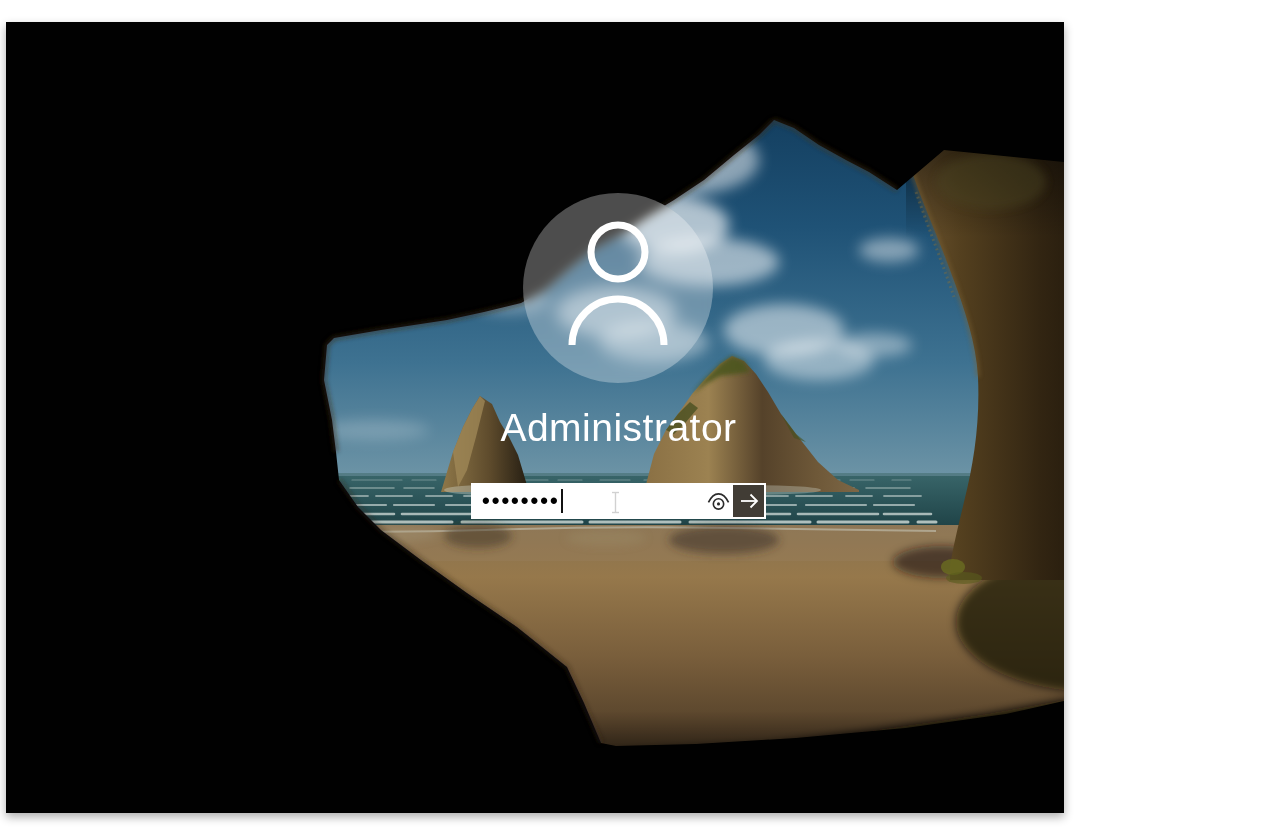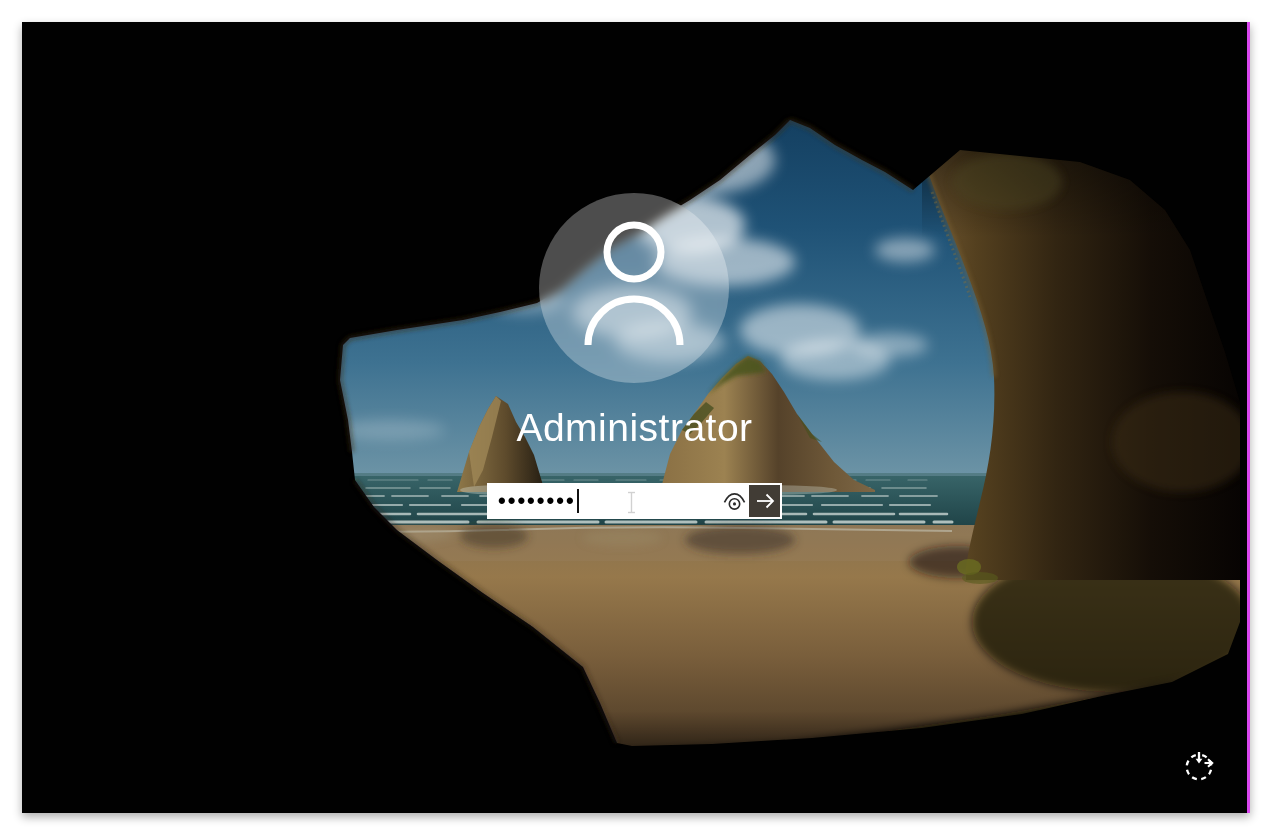--- a/index.html
+++ b/index.html
@@ -1,17 +1,17 @@
 <!DOCTYPE html>
 <html><head>
 <meta charset="utf-8">
 <style>
   html,body{margin:0;padding:0;}
   body{width:1270px;height:836px;background:#ffffff;font-family:"Liberation Sans",sans-serif;position:relative;}
-  .screen{position:absolute;left:22px;top:22px;width:1228px;height:791px;background:#d946ef;overflow:hidden;
+  .screen{position:absolute;left:6px;top:22px;width:1058px;height:791px;background:#d946ef;overflow:hidden;
           box-shadow:0 4px 9px rgba(0,0,0,.32);}
   .bg{position:absolute;left:0;top:0;}
   
   .avatar{position:absolute;left:517px;top:171px;width:190px;height:190px;border-radius:50%;
           background:rgba(255,255,255,.30);backdrop-filter:blur(5px);-webkit-backdrop-filter:blur(5px);}
   .avatar svg{position:absolute;left:0;top:0;}
   
   .username{position:absolute;left:0;top:384px;width:1225px;text-align:center;color:#fff;
             font-size:39px;font-weight:300;letter-spacing:.5px;}
   

